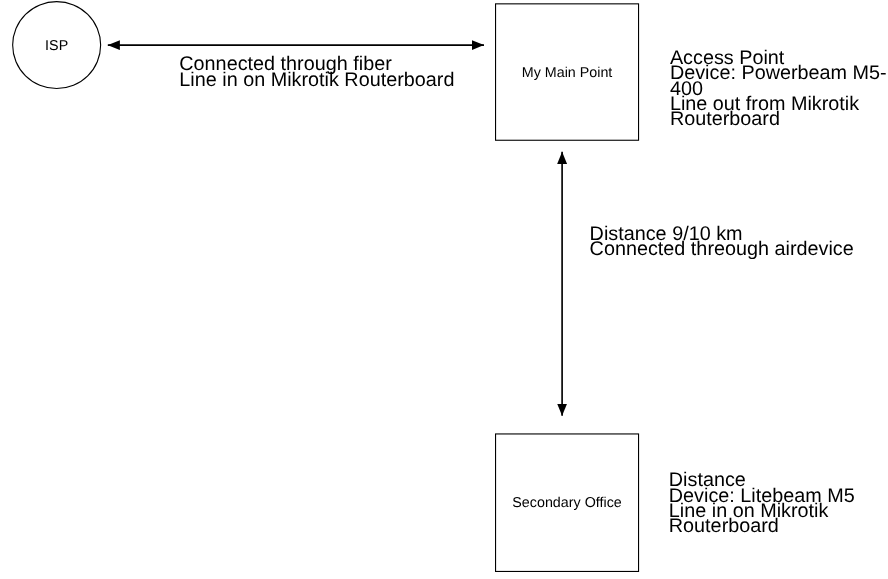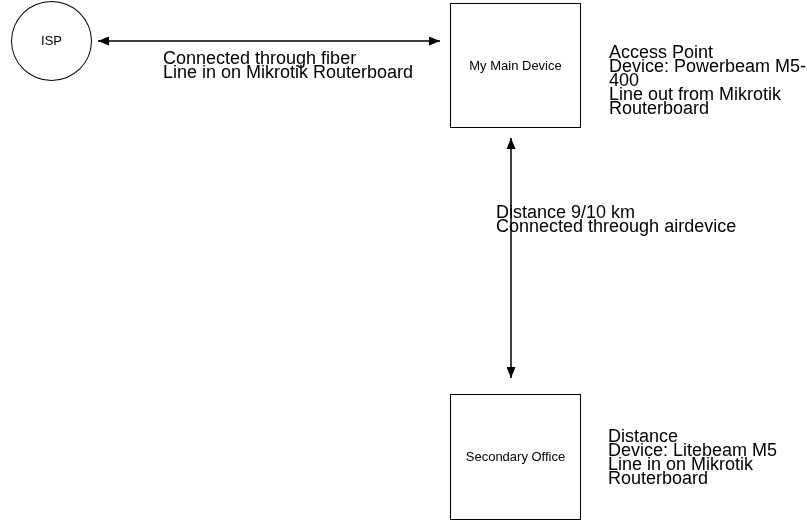--- a/index.html
+++ b/index.html
@@ -65,21 +65,21 @@
   }
   #label-fiber {
     left: 163px;
     top: 51px;
   }
   #label-access-point {
     left: 609px;
     top: 45px;
   }
   #label-distance {
-    left: 496px;
+    left: 536px;
     top: 205px;
   }
   #label-station {
     left: 608px;
     top: 429px;
   }
 </style>
 </head>
 <body>
 
@@ -93,21 +93,21 @@
     </defs>
     <line x1="98" y1="41" x2="440" y2="41" stroke="#000000" stroke-width="1.5" marker-start="url(#arrowhead)" marker-end="url(#arrowhead)"></line>
     <line x1="511" y1="138" x2="511" y2="378" stroke="#000000" stroke-width="1.5" marker-start="url(#arrowhead)" marker-end="url(#arrowhead)"></line>
   </svg>
 
   <div class="node circle" id="node-isp">
     <span>ISP</span>
   </div>
 
   <div class="node" id="node-main-office">
-    <span>My Main Device</span>
+    <span>My Main Point</span>
   </div>
 
   <div class="node" id="node-secondary-office">
     <span>Secondary Office</span>
   </div>
 
   <div class="diagram-label" id="label-fiber">Connected through fiber
 Line in on Mikrotik Routerboard</div>
 
   <div class="diagram-label" id="label-access-point">Access Point

